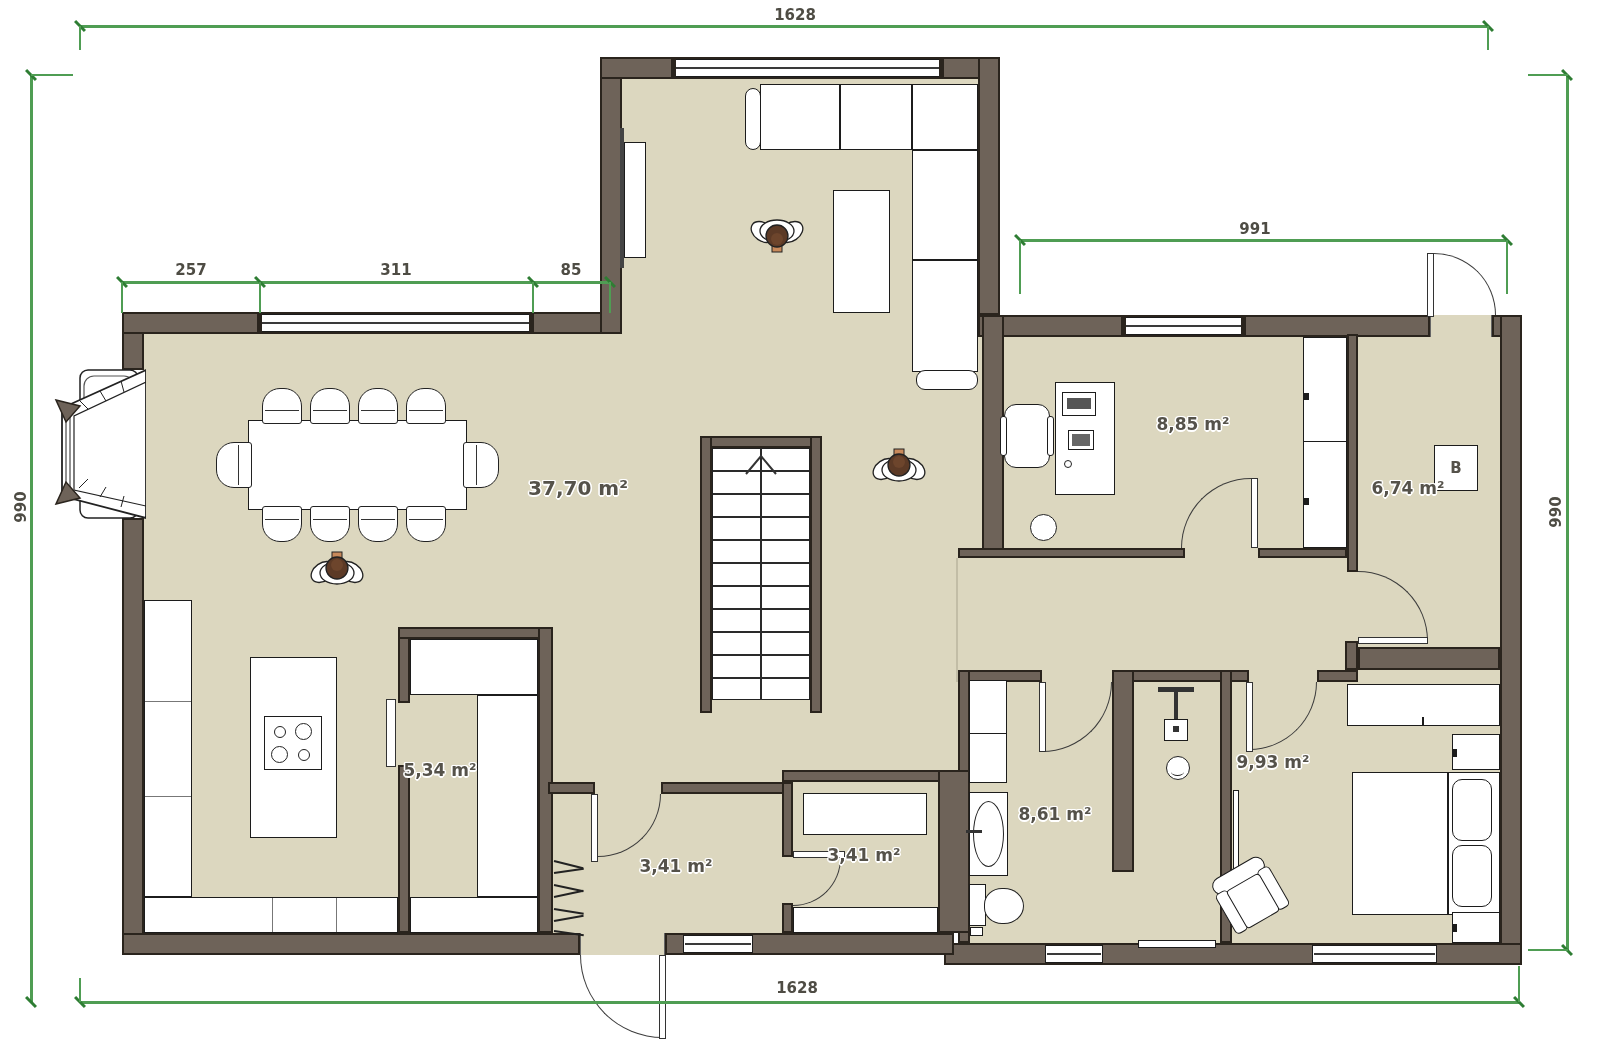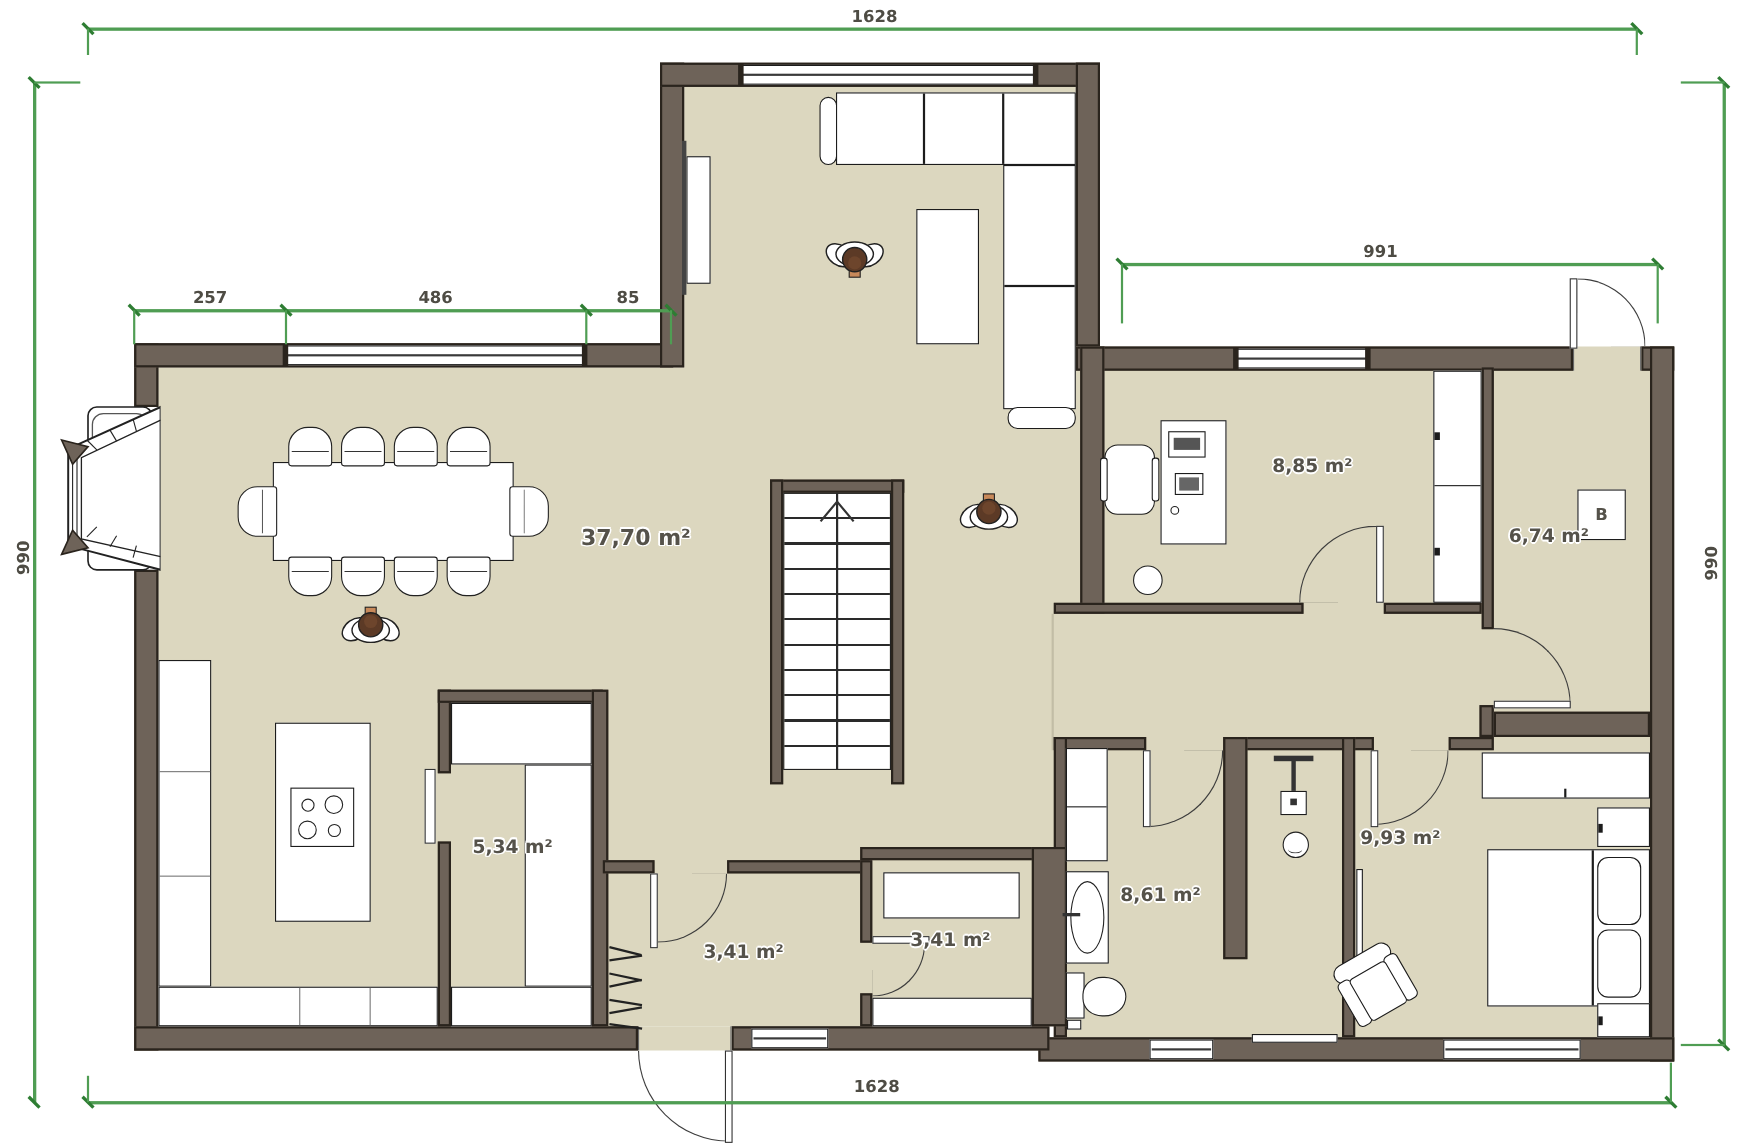--- a/index.html
+++ b/index.html
@@ -340,32 +340,32 @@
   <div class="dimline" style="left:122px;top:281px;width:490px;height:2.5px;"></div>
   <div class="tick" style="left:122px;top:282px;"></div>
   <div class="tick" style="left:260px;top:282px;"></div>
   <div class="tick" style="left:533px;top:282px;"></div>
   <div class="tick" style="left:610px;top:282px;"></div>
   <div class="dimline" style="left:121px;top:282px;width:2px;height:31px;"></div>
   <div class="dimline" style="left:259px;top:282px;width:2px;height:31px;"></div>
   <div class="dimline" style="left:532px;top:282px;width:2px;height:31px;"></div>
   <div class="dimline" style="left:609px;top:282px;width:2px;height:31px;"></div>
   <div class="dimlabel" style="left:191px;top:270px;">257</div>
-  <div class="dimlabel" style="left:396px;top:270px;">486</div>
+  <div class="dimlabel" style="left:396px;top:270px;">311</div>
   <div class="dimlabel" style="left:571px;top:270px;">85</div>
 
   <div class="dimline" style="left:1020px;top:239px;width:487px;height:2.5px;"></div>
   <div class="tick" style="left:1020px;top:240px;"></div>
     <div class="tick" style="left:1507px;top:240px;"></div>
   <div class="dimline" style="left:1019px;top:240px;width:2px;height:54px;"></div>
   <div class="dimline" style="left:1506px;top:240px;width:2px;height:54px;"></div>
   <div class="dimlabel" style="left:1255px;top:229px;">991</div>
 
   <div class="arealabel big" style="left:578px;top:488px;">37,70 m²</div>
   <div class="arealabel" style="left:1193px;top:424px;">8,85 m²</div>
   <div class="arealabel" style="left:1408px;top:488px;">6,74 m²</div>
-  <div class="arealabel" style="left:466px;top:770px;">5,34 m²</div>
+  <div class="arealabel" style="left:440px;top:770px;">5,34 m²</div>
   <div class="arealabel" style="left:676px;top:866px;">3,41 m²</div>
   <div class="arealabel" style="left:864px;top:855px;">3,41 m²</div>
   <div class="arealabel" style="left:1055px;top:814px;">8,61 m²</div>
   <div class="arealabel" style="left:1273px;top:762px;">9,93 m²</div>
 
 </div>
 
 </body></html>

